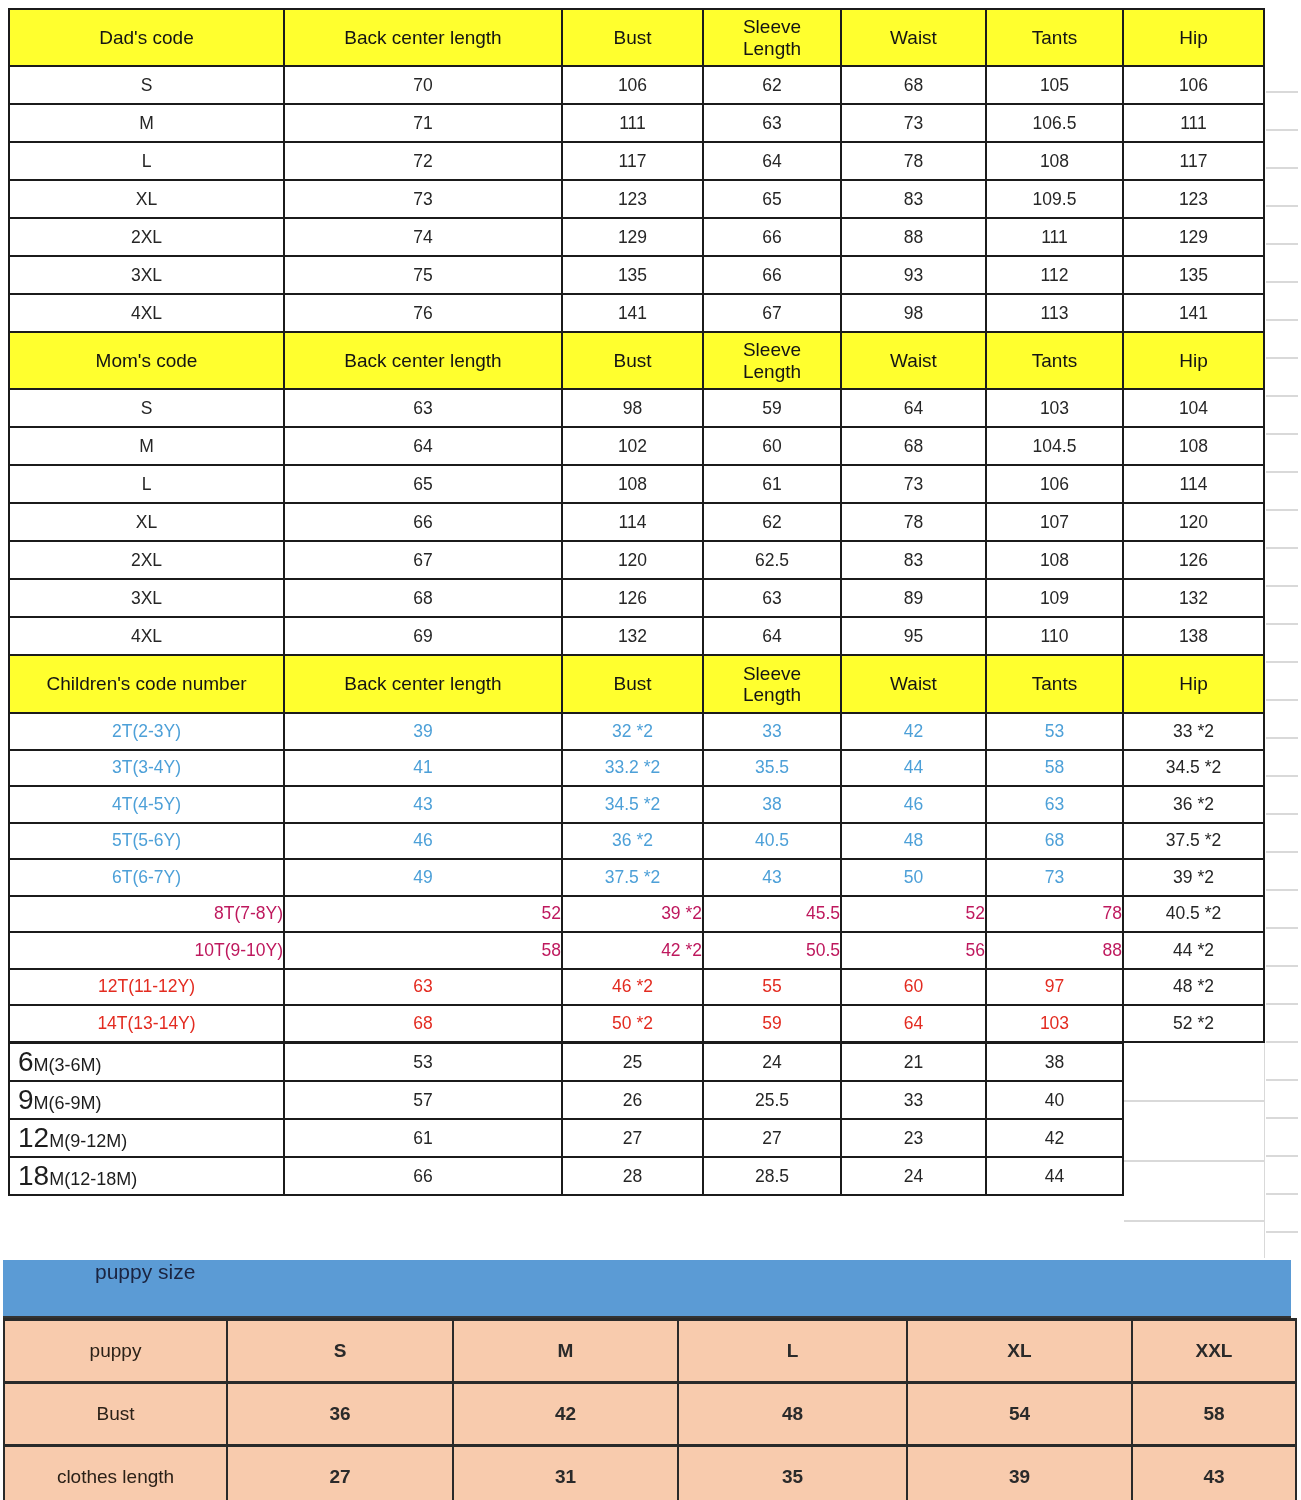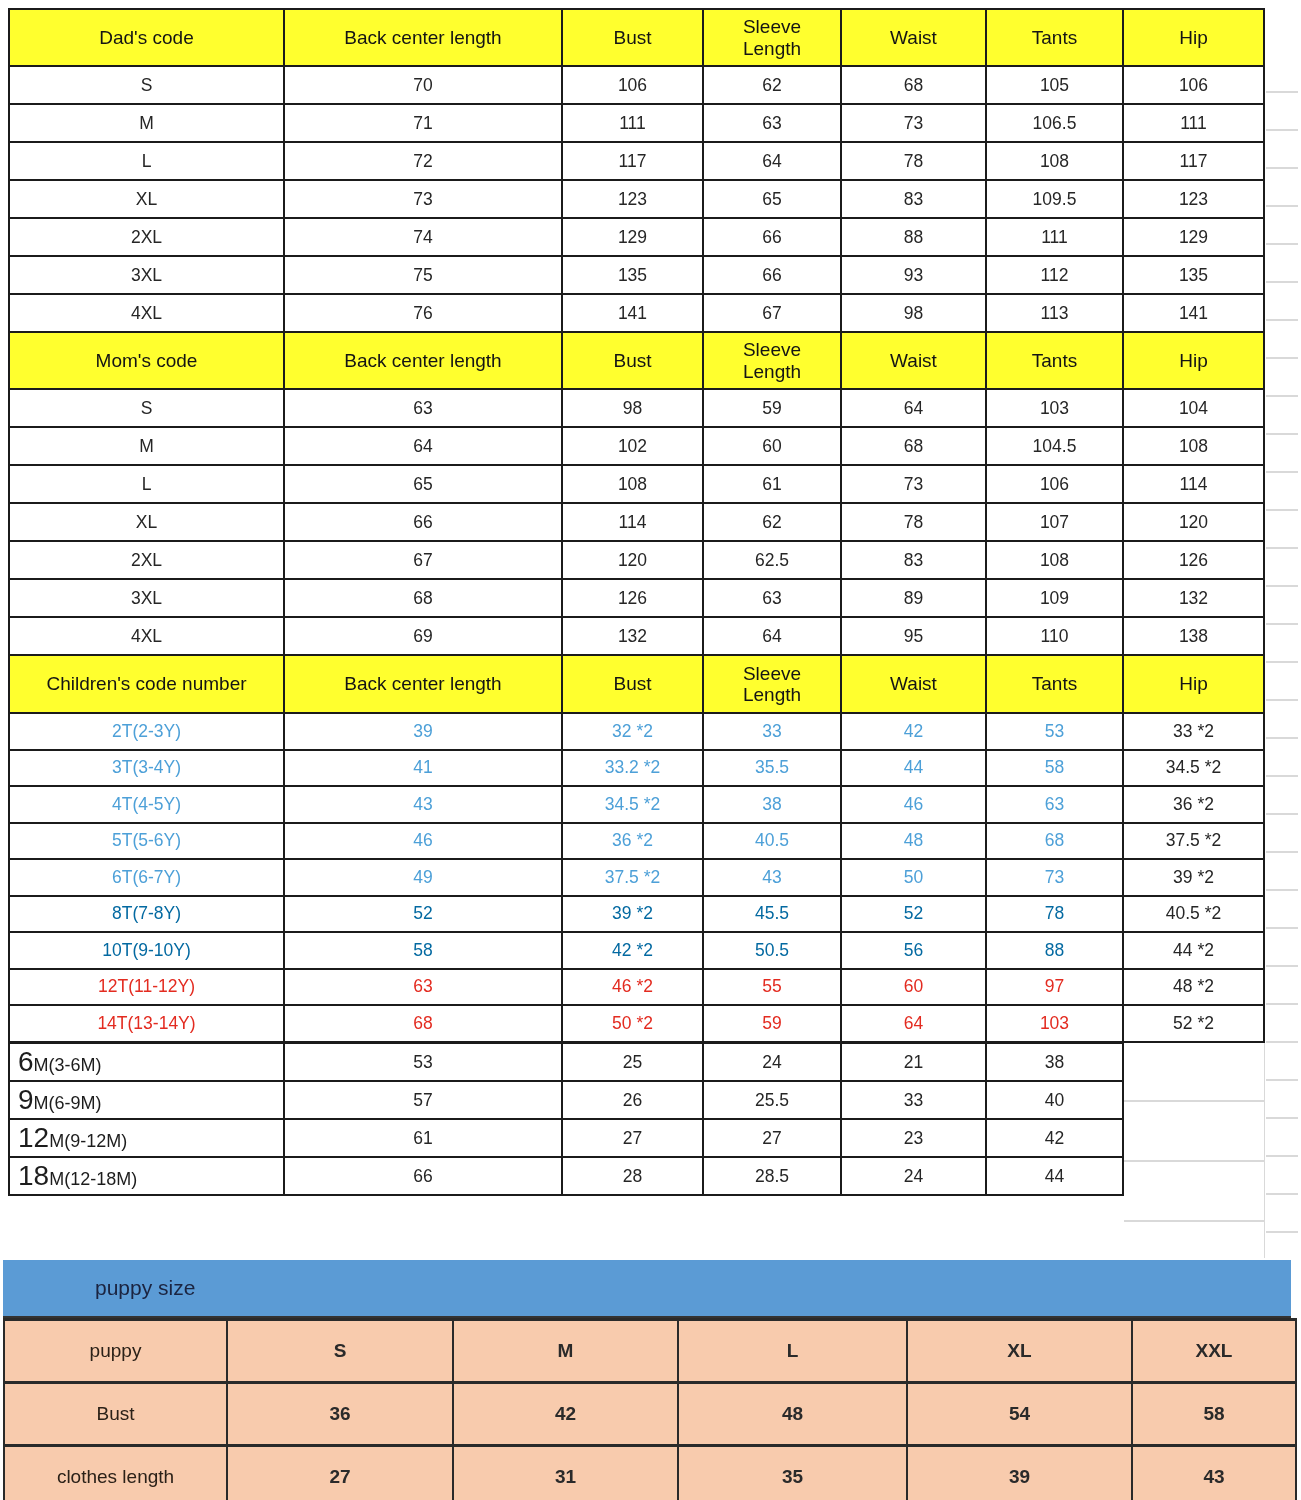--- a/index.html
+++ b/index.html
@@ -23,29 +23,29 @@
 
   tr.h-std{height:57px;}
   tr.h-child{height:58px;}
   tr.h-baby{height:60px;}
   tr.r-std{height:38px;}
   tr.r-child{height:36.5px;}
   tr.r-baby{height:38px;}
 
   .c-ink{color:#262626;}
   .c-blue{color:#4da0d8;margin-top:24px;}
-  .c-navy{color:#0369a1;}
+  .c-navy{color:#be185d;text-align:right;}
   .c-red{color:#e32b20;}
 
   td.baby-label{text-align:left;padding-left:8px;font-size:18px;color:#1d1d1d;white-space:nowrap;}
   td.baby-label .big{font-size:28px;line-height:1;letter-spacing:0;}
 
   .puppy-bar{
     position:absolute;left:3px;top:1260px;width:1288px;height:56px;
-    background:#5b9bd5;display:flex;align-items:center;
+    background:#5b9bd5;display:flex;
     border-bottom:2px solid #333;
   }
   .puppy-bar span{margin-left:92px;font-size:21px;color:#1b2440;}
 
   .puppy-table{position:absolute;left:3px;top:1318px;width:1292px;}
   .puppy-table td{
     background:#f8cbad;height:60px;border:2px solid #2a2a2a;
     border-top-width:3px;border-bottom-width:3px;color:#2b2118;
   }
   .puppy-table td.p-val{font-weight:700;font-size:19px;color:#2a2a2a;}

